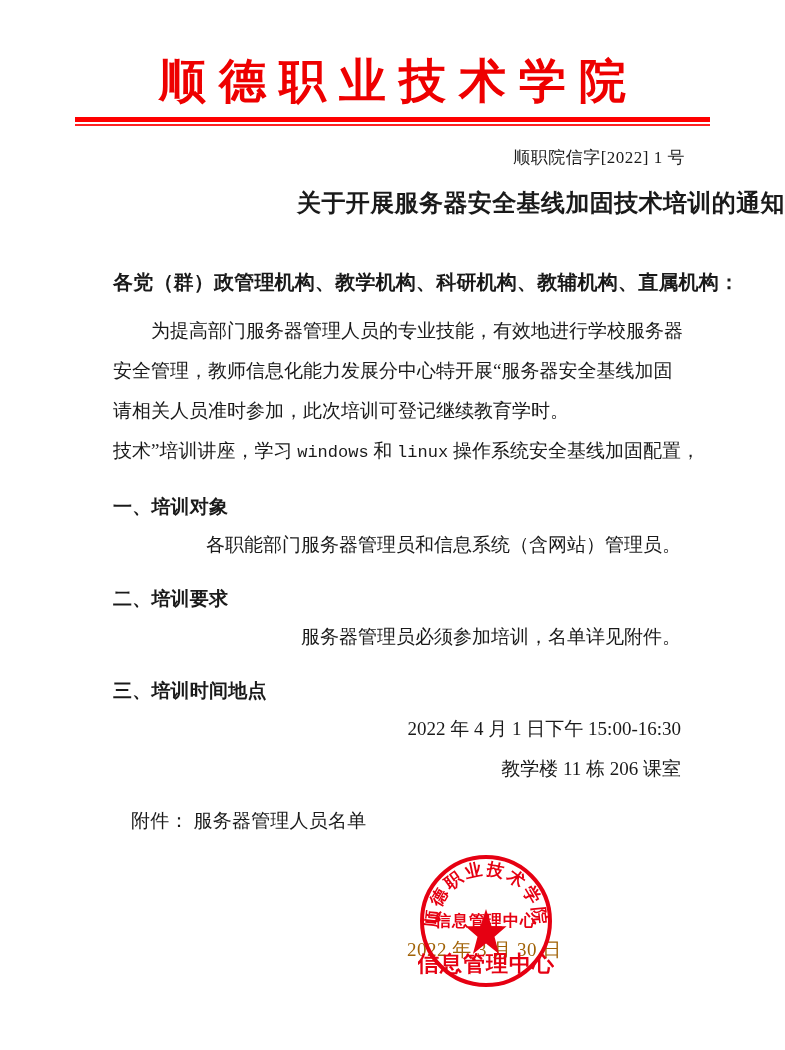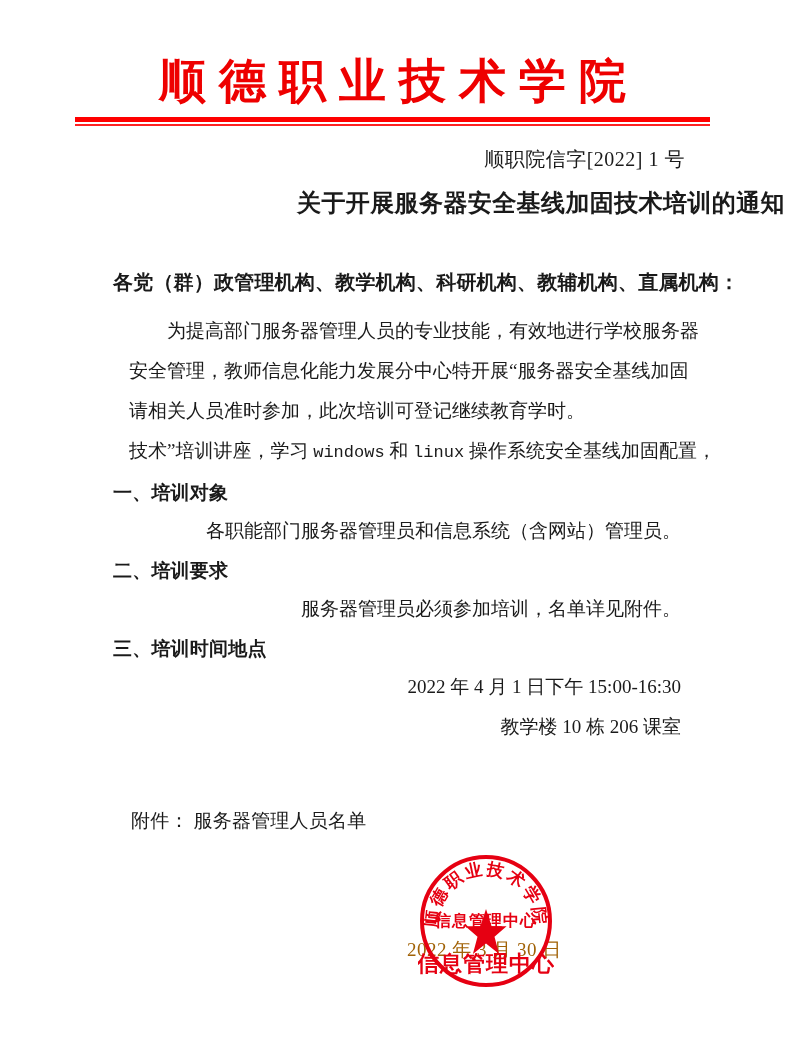--- a/index.html
+++ b/index.html
@@ -64,21 +64,21 @@
     height: 2px;
     background: #ff2222;
     width: 100%;
   }
 
   
   .doc-number {
     position: absolute;
     right: 100px;
     top: 146px;
-    font-size: 20px;
+    font-size: 17px;
     letter-spacing: 0.5px;
     white-space: nowrap;
   }
 
   
   .doc-title {
     position: absolute;
     left: 0;
     top: 187px;
     width: 785px;
@@ -108,33 +108,33 @@
   .para {
     font-size: 19px;
     line-height: 40px;
     margin: 0;
     text-align: justify;
     text-justify: inter-ideograph;
   }
   .para .line {
     display: block;
     white-space: nowrap;
-    margin-left: 16px;
   }
   .para .indent {
     display: inline-block;
     width: 38px;
   }
   .latin {
     font-family: "Liberation Mono", "DejaVu Sans Mono", monospace;
     font-size: 17px;
     letter-spacing: 0;
   }
 
   .section {
+    margin-top: 14px;
   }
   .section-heading {
     font-family: "DejaVu Sans", "Liberation Sans", sans-serif;
     font-size: 19px;
     font-weight: 700;
     line-height: 38px;
     letter-spacing: 0.2px;
     margin: 0;
     white-space: nowrap;
   }
@@ -216,21 +216,21 @@
     </div>
 
     <div class="section">
       <p class="section-heading">二、培训要求</p>
       <p class="section-body">服务器管理员必须参加培训，名单详见附件。</p>
     </div>
 
     <div class="section">
       <p class="section-heading">三、培训时间地点</p>
       <p class="section-body">2022 年 4 月 1 日下午 15:00-16:30</p>
-      <p class="section-body">教学楼 10 栋 206 课室</p>
+      <p class="section-body">教学楼 11 栋 206 课室</p>
     </div>
 
   </div>
 
   <div class="attachment">附件：  服务器管理人员名单</div>
 
   <div class="sign-date">2022 年 3 月 30 日</div>
 
   <div class="seal">
     <svg width="136" height="136" viewBox="0 0 136 136" xmlns="http://www.w3.org/2000/svg">

